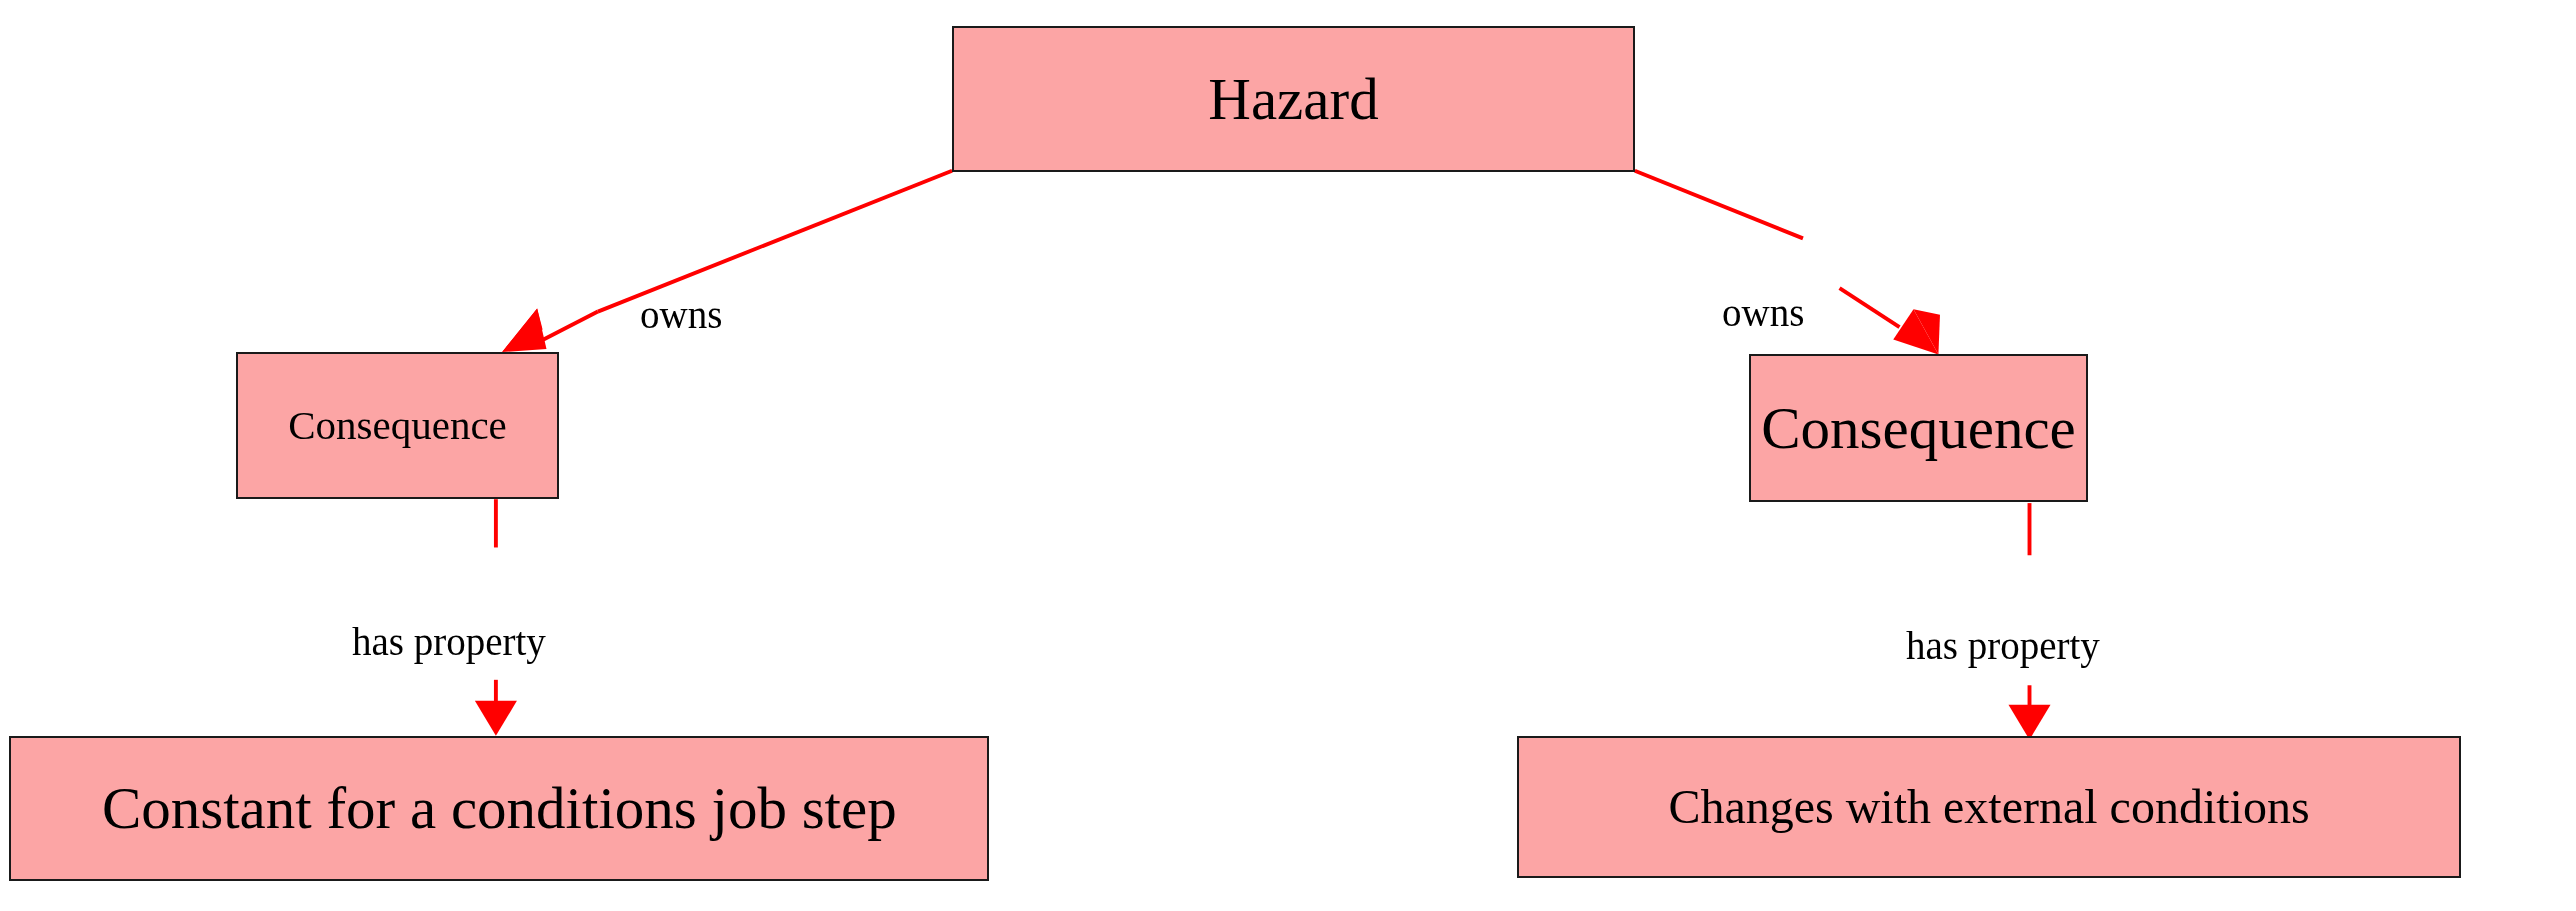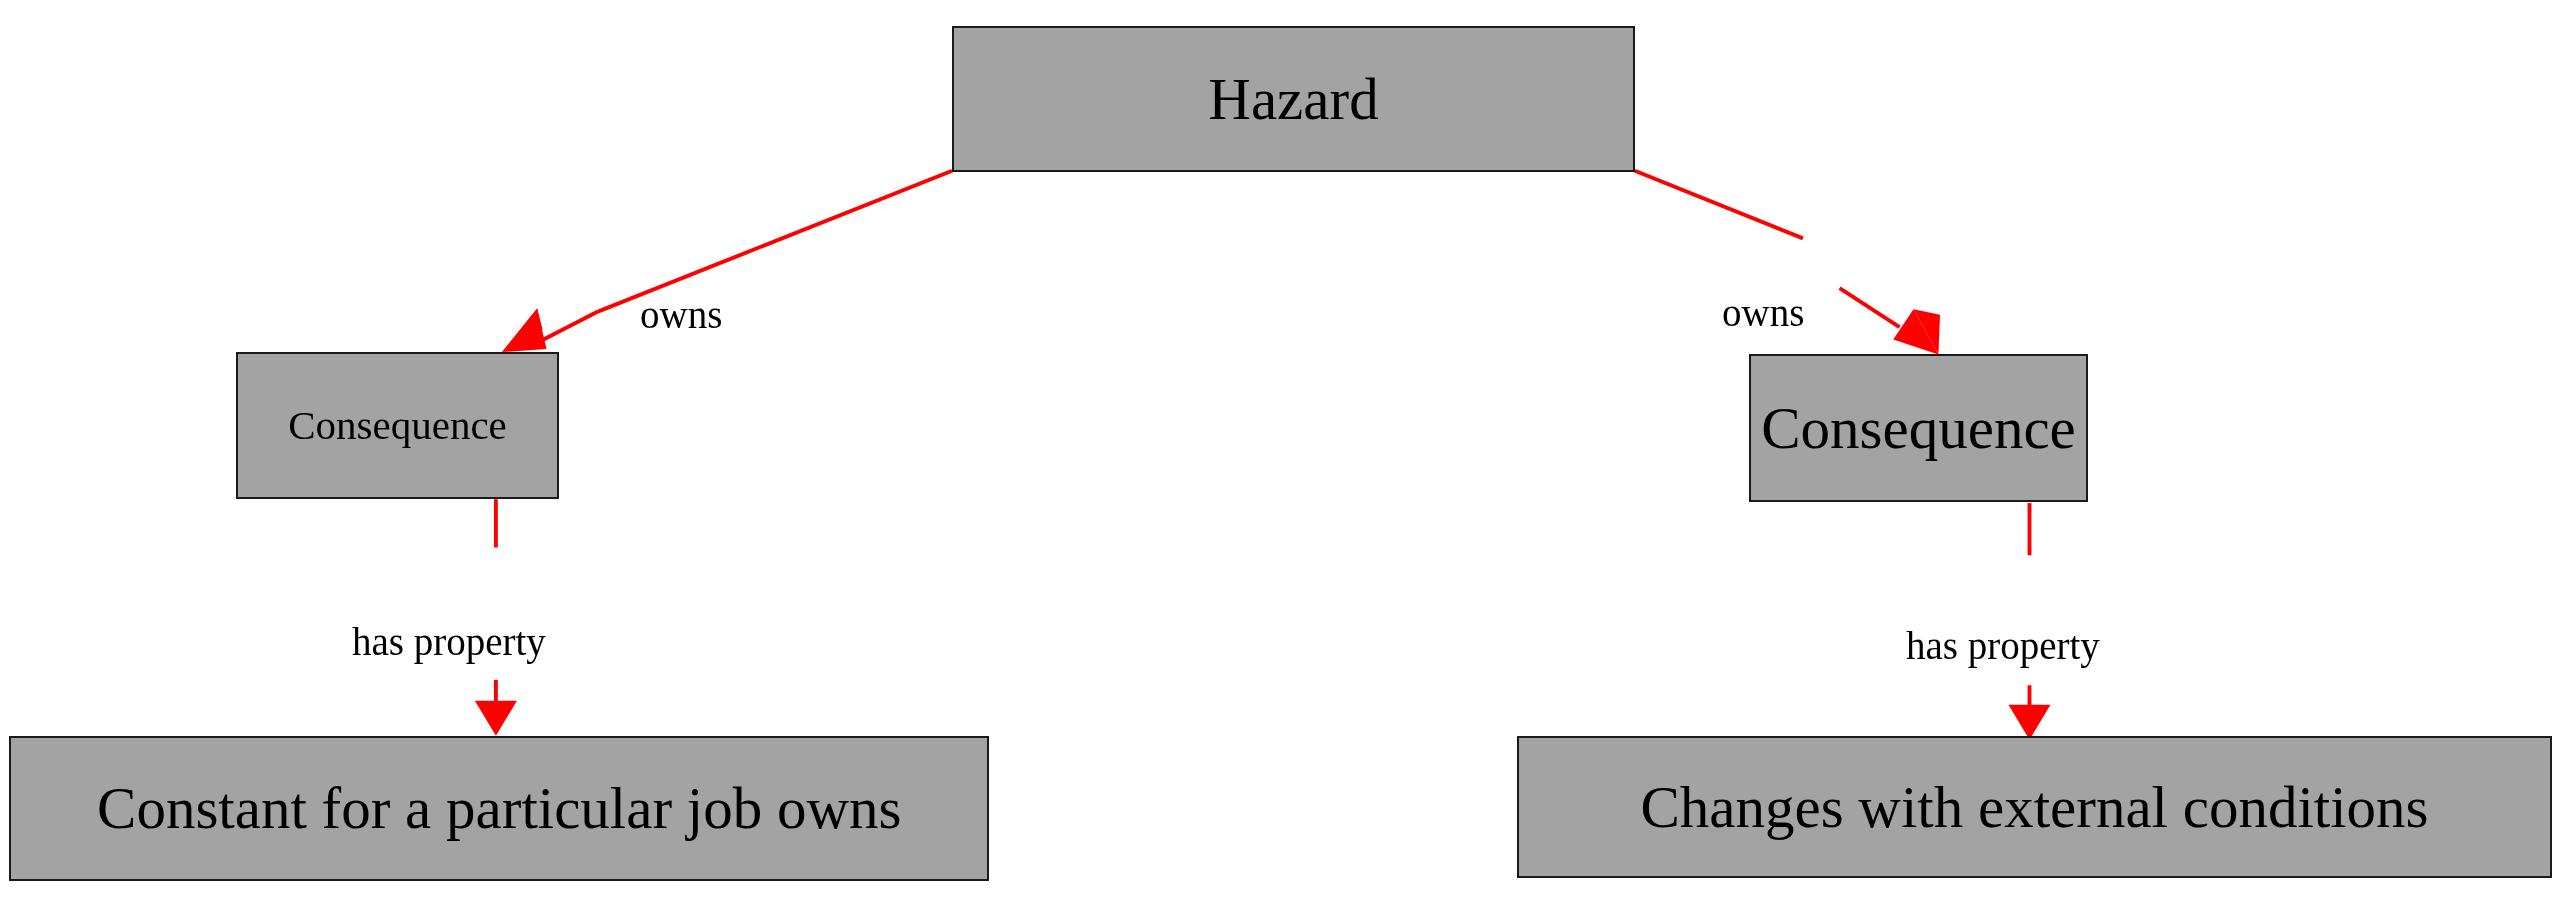--- a/index.html
+++ b/index.html
@@ -12,21 +12,21 @@
     width: 2576px;
     height: 912px;
     background: #ffffff;
     overflow: hidden;
     font-family: "Liberation Serif", "DejaVu Serif", serif;
   }
   .node {
     position: absolute;
     box-sizing: border-box;
     border: 2.3px solid #1a1a1a;
-    background: #a3a3a3;
+    background: #fca5a5;
     display: flex;
     align-items: center;
     justify-content: center;
     color: #000000;
     line-height: 1.1;
     white-space: nowrap;
   }
   .node-label {
     display: block;
   }
@@ -54,23 +54,23 @@
   #node-constant {
     left: 9.3px;
     top: 736px;
     width: 980px;
     height: 145px;
     font-size: 59px;
   }
   #node-changes {
     left: 1517px;
     top: 736px;
-    width: 1035px;
+    width: 944px;
     height: 142px;
-    font-size: 59px;
+    font-size: 48px;
   }
   .edge-svg {
     position: absolute;
     left: 0;
     top: 0;
     width: 2576px;
     height: 912px;
     pointer-events: none;
   }
   .edge-label {
@@ -141,21 +141,21 @@
 
   <div class="node" id="node-consequence">
     <span class="node-label">Consequence</span>
   </div>
 
   <div class="node" id="node-probability">
     <span class="node-label">Consequence</span>
   </div>
 
   <div class="node" id="node-constant">
-    <span class="node-label">Constant for a particular job owns</span>
+    <span class="node-label">Constant for a conditions job step</span>
   </div>
 
   <div class="node" id="node-changes">
     <span class="node-label">Changes with external conditions</span>
   </div>
 
   <div class="edge-label" id="edge-label-owns-left">owns</div>
   <div class="edge-label" id="edge-label-owns-right">owns</div>
   <div class="edge-label" id="edge-label-hasproperty-left">has property</div>
   <div class="edge-label" id="edge-label-hasproperty-right">has property</div>

